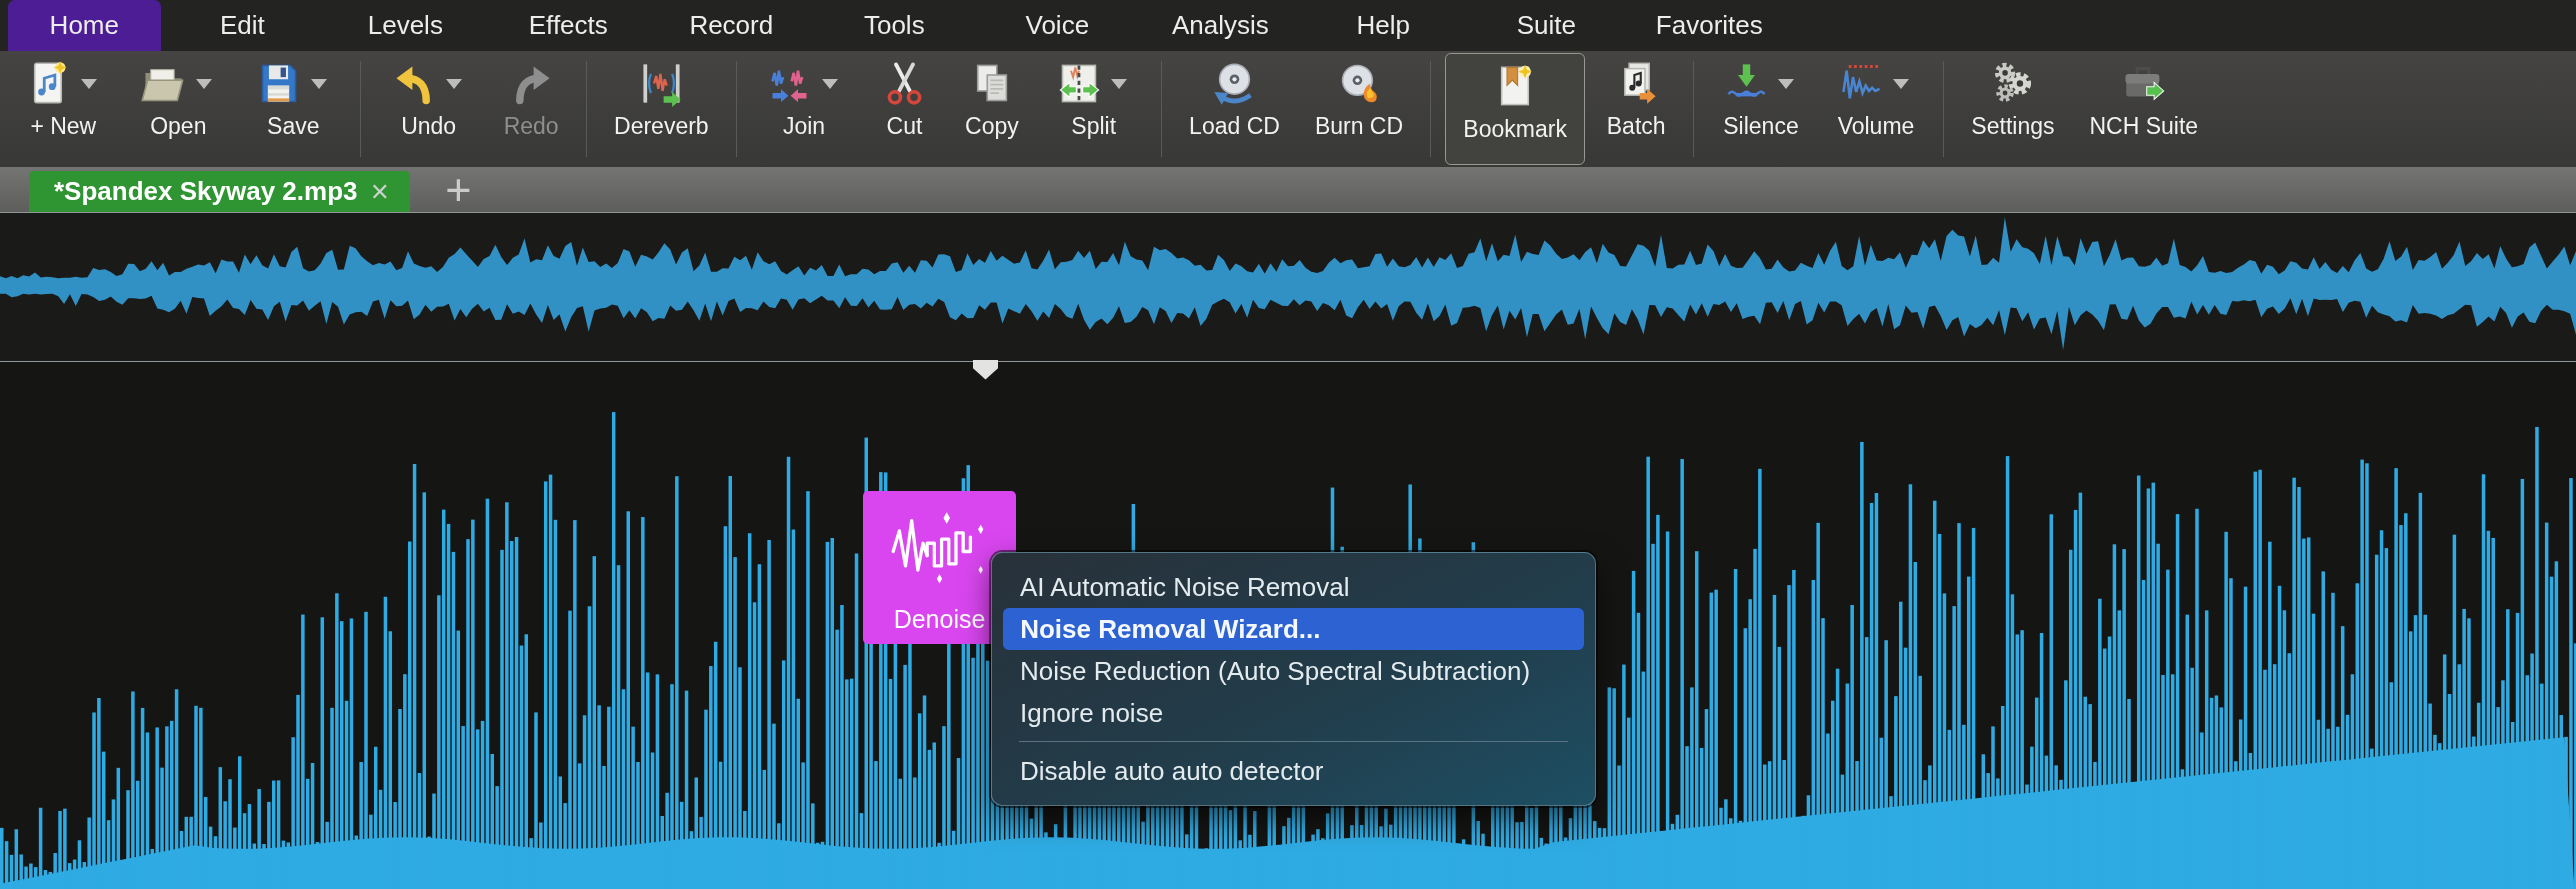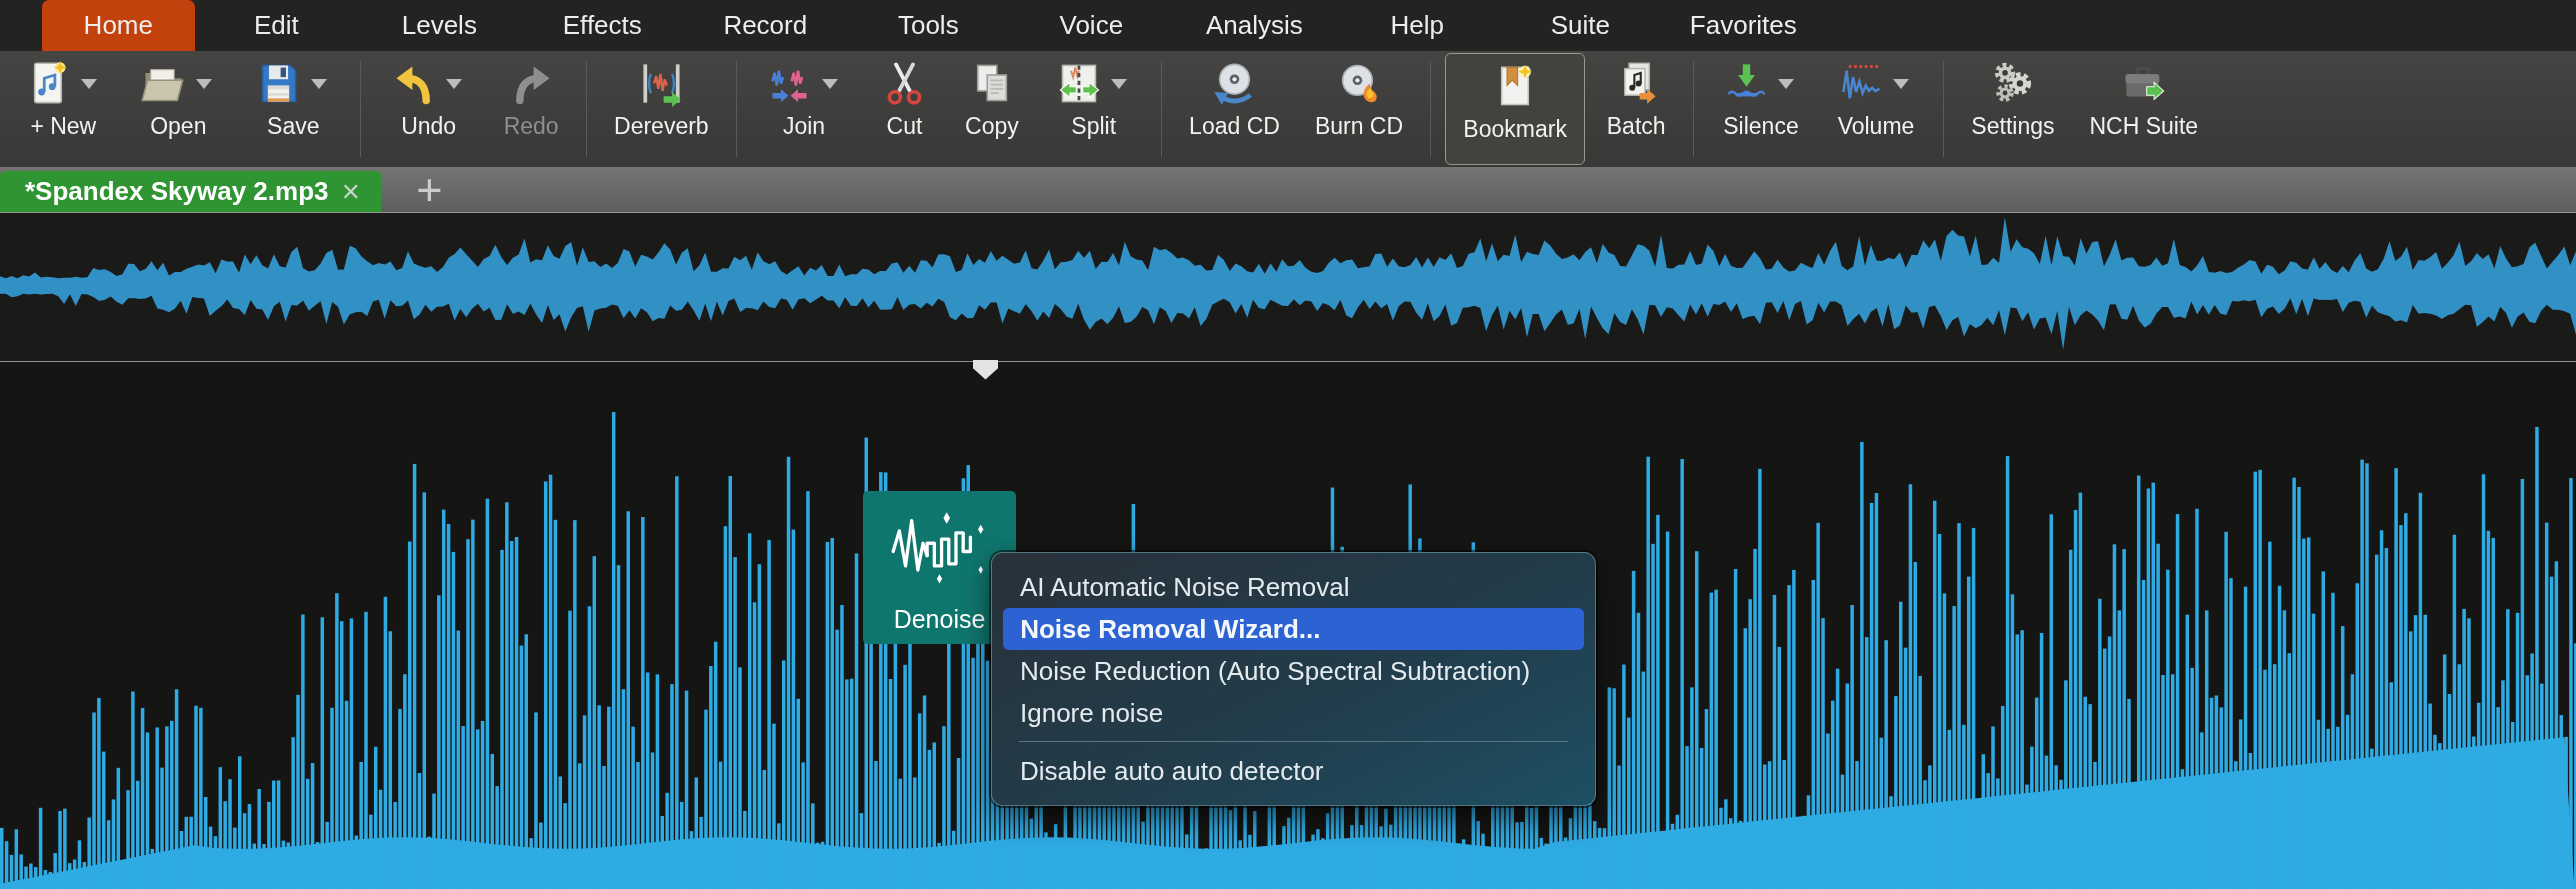--- a/index.html
+++ b/index.html
@@ -3,41 +3,41 @@
 <meta charset="utf-8">
 <style>
   * { box-sizing: border-box; margin: 0; padding: 0; }
   html,body { width:2576px; height:890px; overflow:hidden; background:#151515;
               font-family:"Liberation Sans", sans-serif; }
 
   
   .menubar { height:51px; background:#232322; display:flex; align-items:stretch; padding-left:7.8px; }
   .mitem { width:163px; display:flex; align-items:center; justify-content:center;
            color:#ededed; font-size:26px; cursor:default; }
-  .mitem.active { background:#c2410c; border-radius:6.8px 6.8px 0 0; width:153px;margin-left:34px; }
+  .mitem.active { background:#4c1d95; border-radius:6.8px 6.8px 0 0; width:153px; }
 
   
   .toolbar { height:116px; background:linear-gradient(#454443,#383837);
              display:flex; align-items:stretch; padding:0 5.8px; }
   .titem { position:relative; display:flex; flex-direction:column; align-items:center;
            padding:4.9px 17.5px 2.9px; border-radius:5.8px; }
   .titem.outlined { border:1px solid #999994; background:#42423f; margin:1.9px 3.9px; }
   .trow { display:flex; align-items:center; height:56px; }
   .ticon svg { width:51px; height:51px; display:block; }
   .tcaret { display:flex; align-items:center; justify-content:center; width:29px; height:56px; }
   .carr { width:0; height:0; border-left:8.7px solid transparent; border-right:8.7px solid transparent;
           border-top:10.7px solid #bdbdbb; display:block; }
   .tlbl { font-size:23px; color:#f2f2f0; white-space:nowrap; margin-top:1px; }
   .titem.disabled .tlbl { color:#8f8f8d; }
   .titem.disabled .ticon { opacity:.85; }
   .tsep { width:1px; background:#5a5a58; margin:9.7px 9.7px; }
 
   
   .tabstrip { height:45px; background:linear-gradient(#747472,#5e5e5d); display:flex; align-items:flex-end; }
-  .doc-tab { width:381px; height:41px; border-radius:4.9px 4.9px 0 0;
+  .doc-tab { margin-left:29px; width:381px; height:41px; border-radius:4.9px 4.9px 0 0;
              display:flex; align-items:center; padding:0 11.7px 0 25px; }
   .doc-tab .tab-label { flex:1; color:#ffffff; font-size:26px; font-weight:bold; white-space:nowrap;
                         overflow:hidden; }
   .tab-close { width:37px; text-align:center; color:#ccd3cc; font-size:31px; line-height:37px; }
   .tab-plus { margin-left:27px; color:#cbcbc9; font-size:45px; font-weight:300; line-height:39px;
               width:43px; text-align:center; align-self:center; }
 
   
   .overview { height:150px; background:#1a1a19; border-top:1.9px solid #90979a; border-bottom:1.9px solid #90979a; }
   .overview svg { display:block; width:2576px; height:146px; }
@@ -906,21 +906,21 @@
         <rect x="2625" y="214.8" width="3.6" height="345.2"></rect>
         <rect x="2630" y="199.0" width="3.6" height="361.0"></rect>
         <rect x="2635" y="357.3" width="3.6" height="202.7"></rect>
         <rect x="2640" y="379.7" width="3.6" height="180.3"></rect>
         <rect x="2645" y="113.3" width="3.6" height="446.7"></rect>
         <rect x="2650" y="283.4" width="3.6" height="276.6"></rect>
       </g>
     </svg>
   <div class="divider-handle"></div>
 
-  <div class="denoise-btn" style="background: #0f766e;">
+  <div class="denoise-btn" style="background: #d946ef;">
     <svg viewBox="0 0 100 84">
       <path d="M5 42 L11 22 L17 56 L23 12 L29 60 L34 34 L38 46" stroke="#ffffff" stroke-width="3.2" fill="none" stroke-linejoin="round" stroke-linecap="round"></path>
       <path d="M38 46 v-12 h7 v22 h7 V30 h7 v24 h7 V24 h7 v18 h7 v-14" stroke="#ffffff" stroke-width="3.2" fill="none" stroke-linecap="round" stroke-linejoin="round"></path>
       <path d="M57 4 l3.2 5.5 L57 15 l-3.2-5.5 Z" fill="#ffffff"></path>
       <path d="M90 16 l2.6 4.5 -2.6 4.5 -2.6-4.5 Z" fill="#ffffff"></path>
       <path d="M50 64 l2.6 4.5 -2.6 4.5 -2.6-4.5 Z" fill="#ffffff"></path>
       <path d="M90 56 l2.2 3.8 -2.2 3.8 -2.2-3.8 Z" fill="#ffffff"></path>
     </svg>
     <span class="denoise-lbl">Denoise</span>
   </div>

